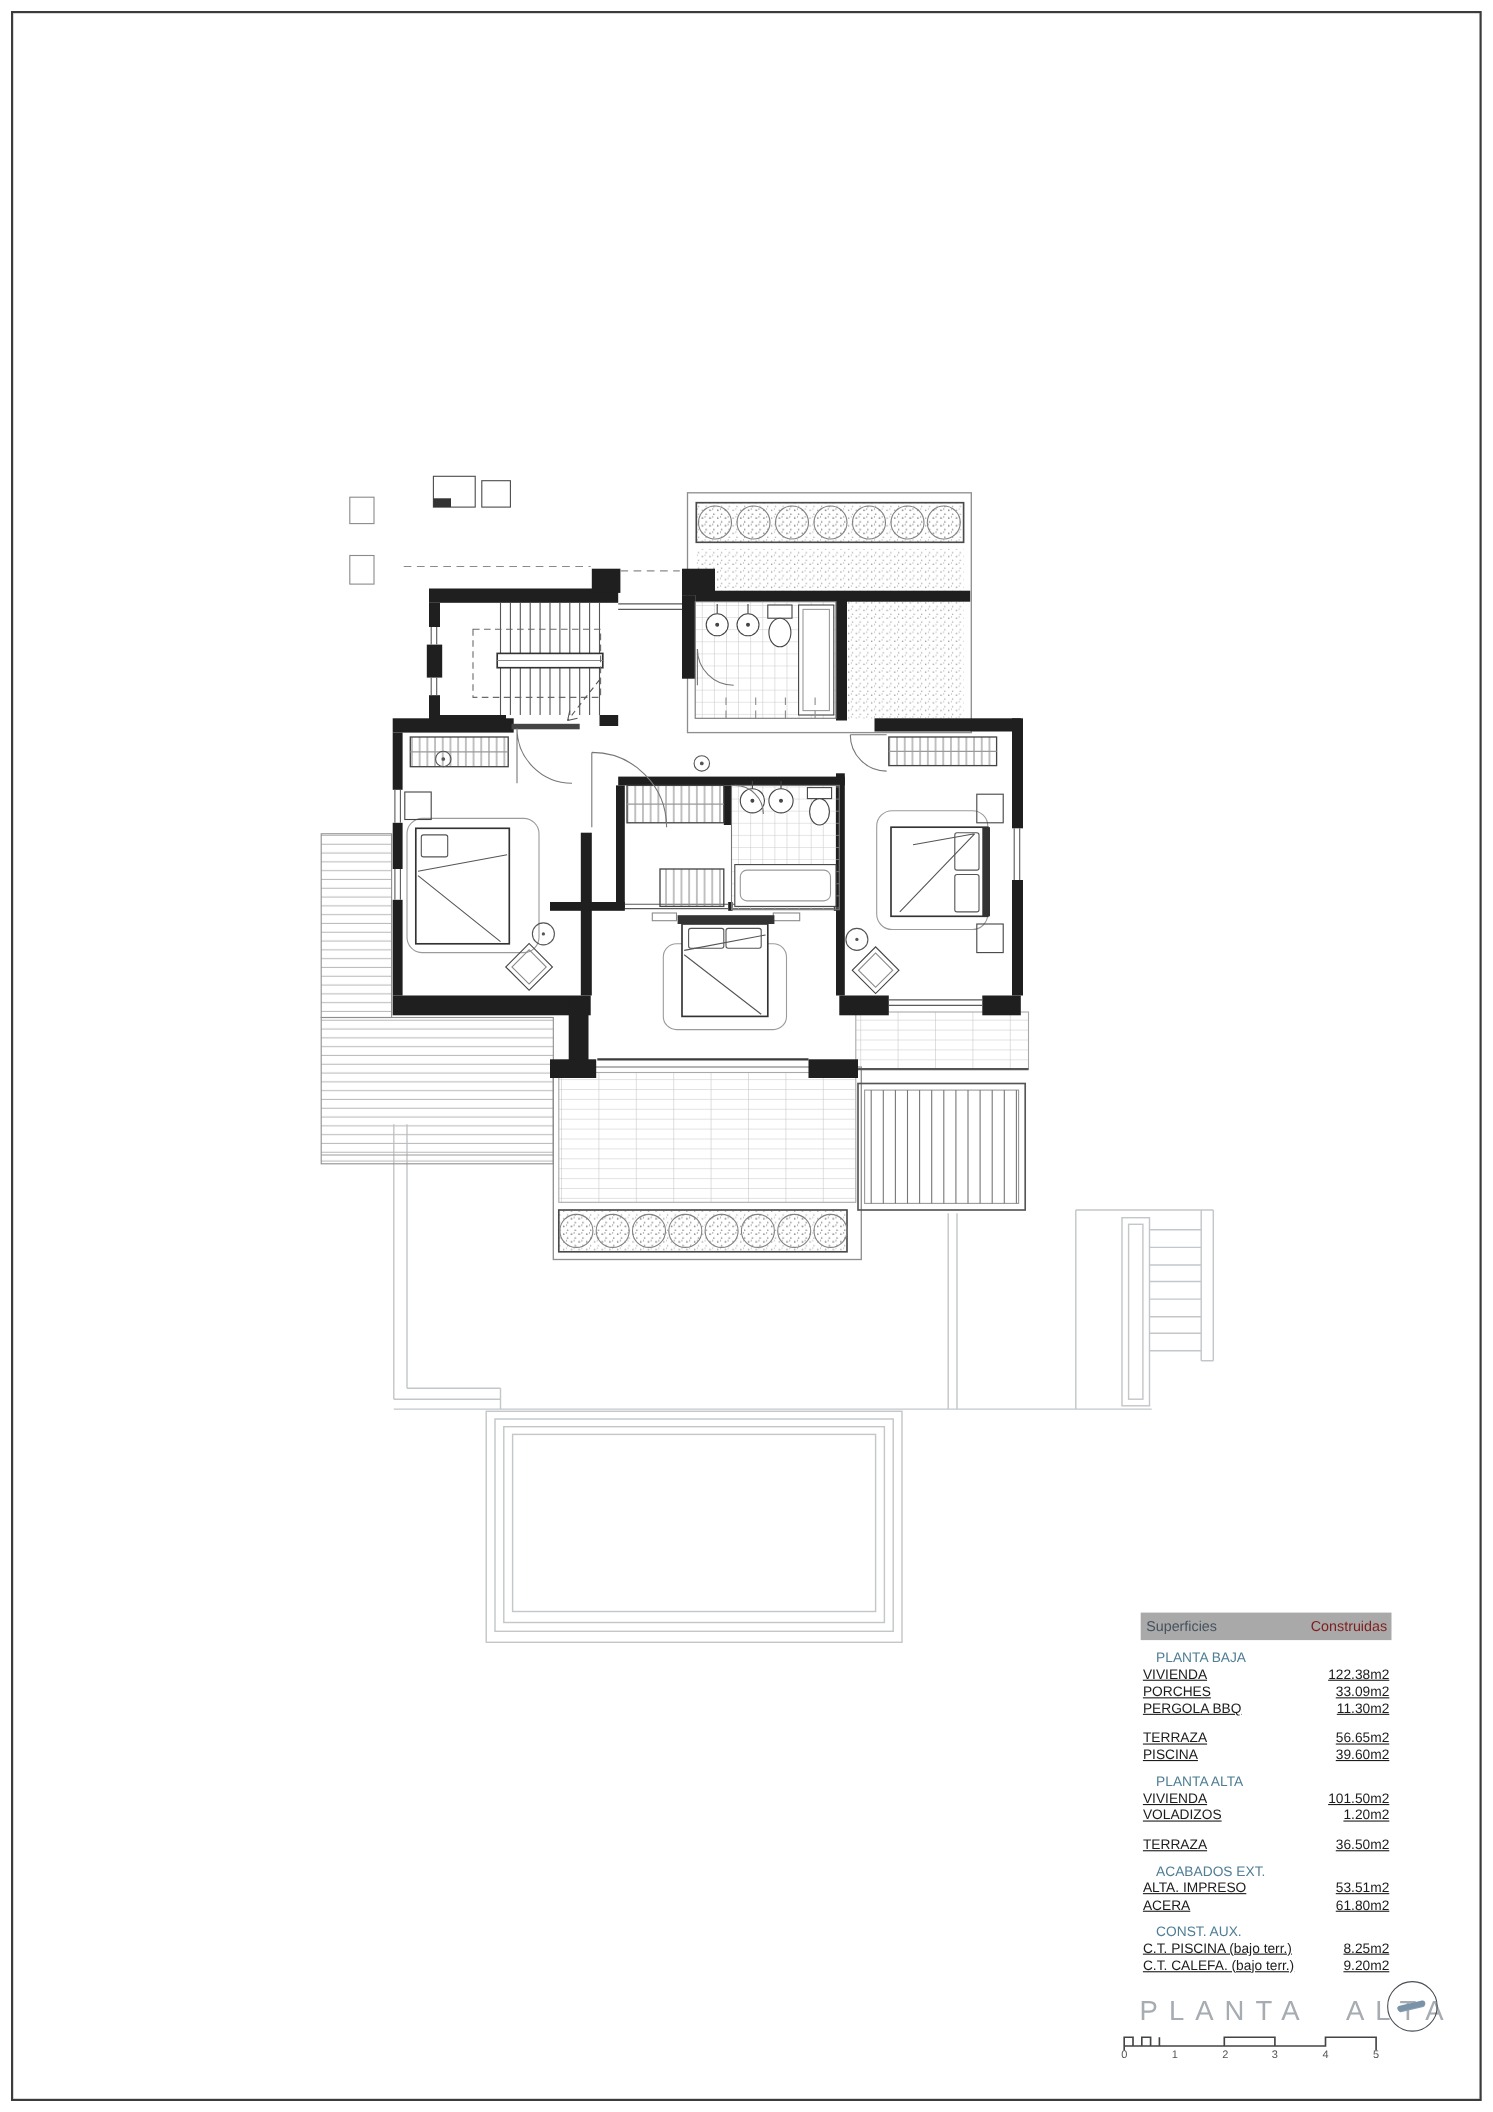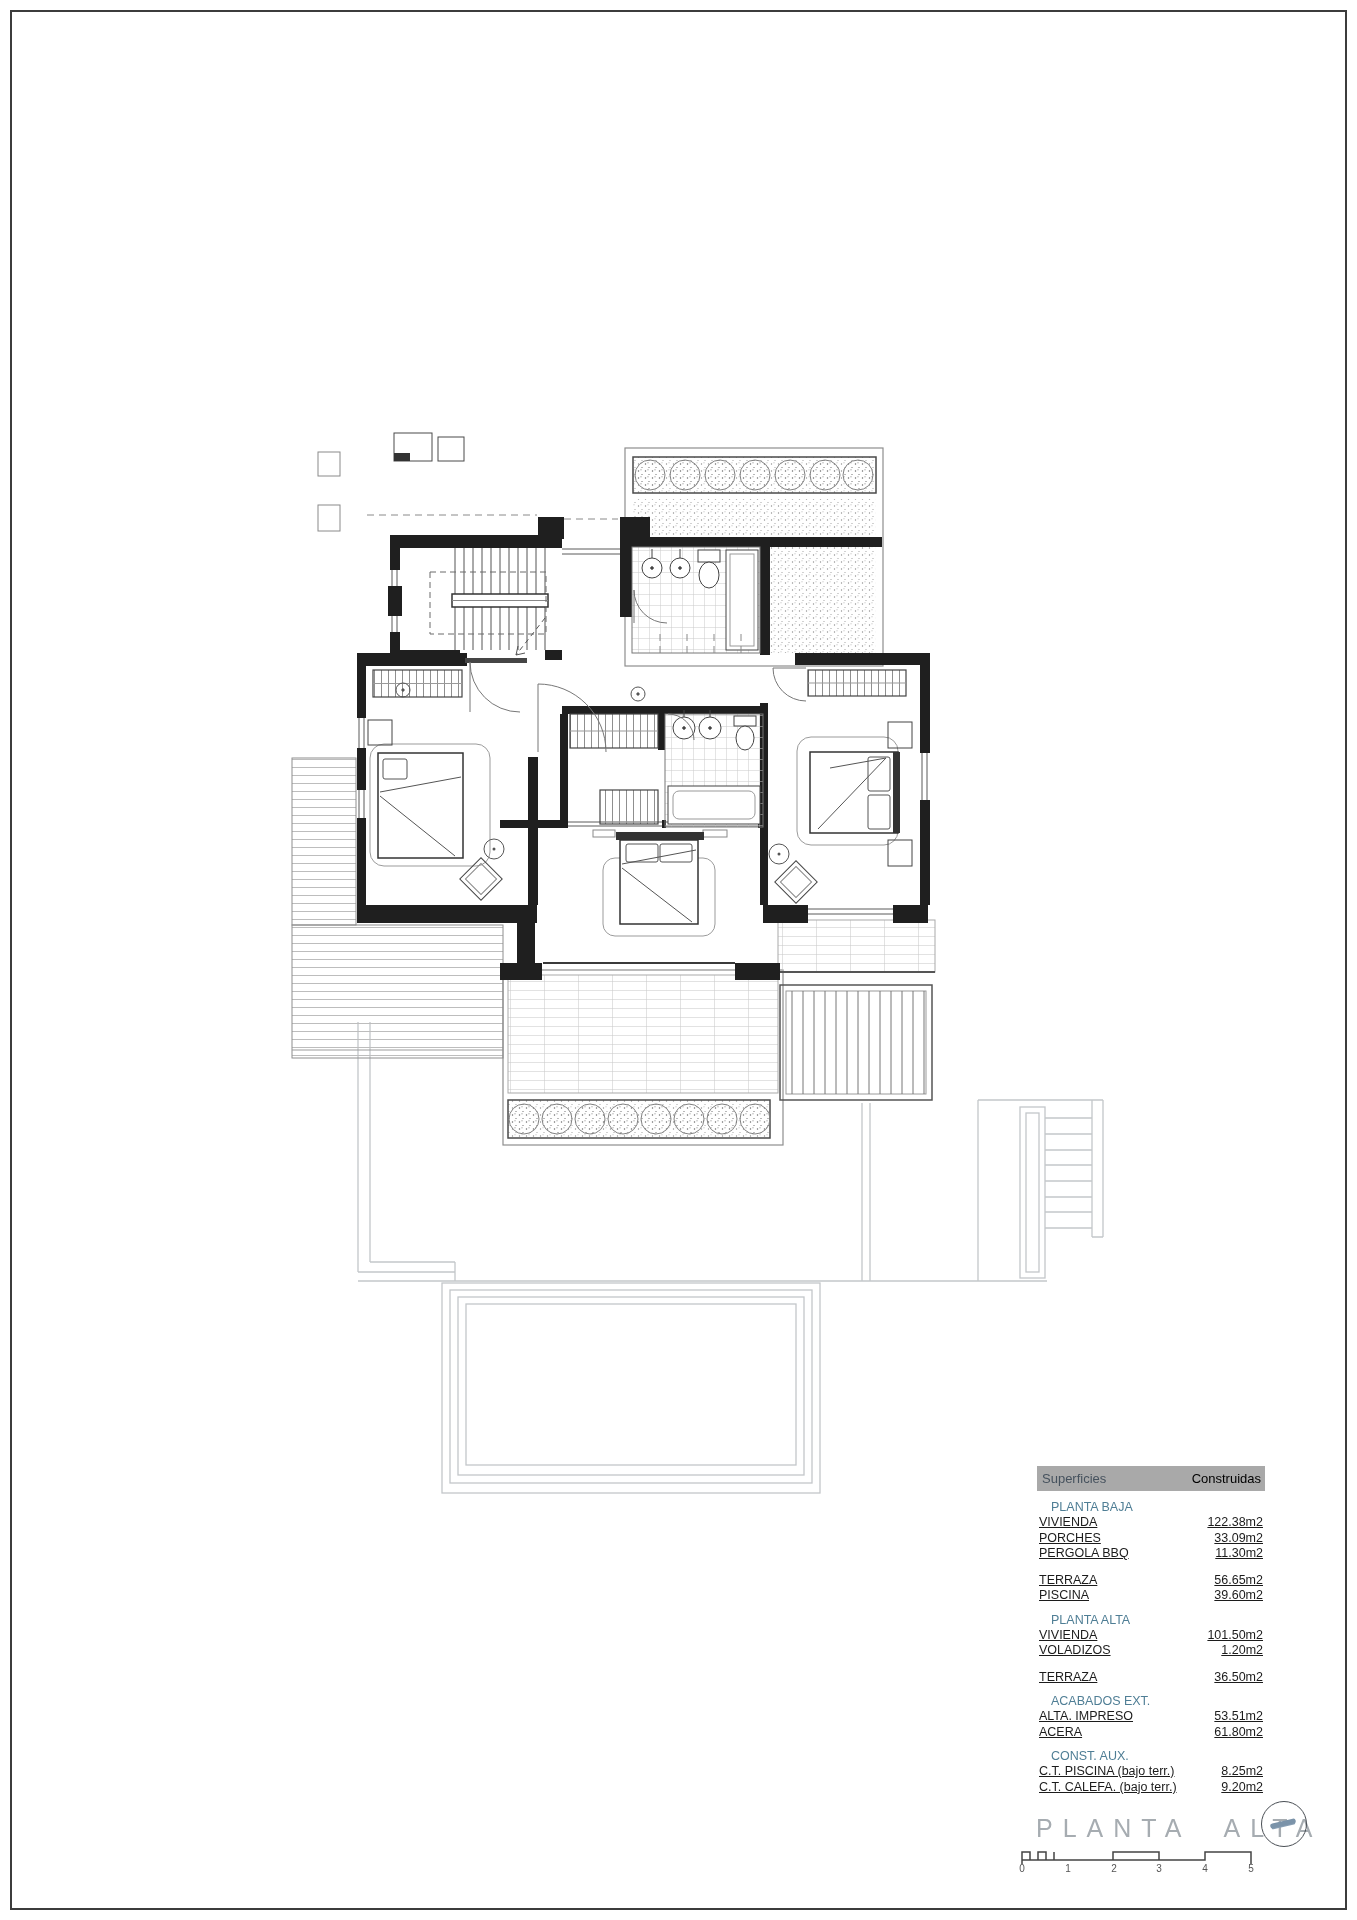--- a/index.html
+++ b/index.html
@@ -6,21 +6,21 @@
   body{font-family:"Liberation Sans", sans-serif;}
   #page{position:relative;width:1357px;height:1920px;background:#ffffff;overflow:hidden;}
   #frame{position:absolute;left:10px;top:10px;width:1333px;height:1896px;border:2px solid #3c3c3c;}
   #plan-svg{position:absolute;left:0;top:0;width:1357px;height:1920px;}
 
   
   #areas-table{position:absolute;left:1037px;top:1466px;width:228px;font-size:12.5px;color:#1c1c1c;}
   #areas-table .hdr{display:flex;justify-content:space-between;align-items:center;background:#a9a9a9;
     padding:5px 4px 5px 5px;font-size:13px;text-align:center;}
   #areas-table .hdr .c1{color:#46525e;}
-  #areas-table .hdr .c2{color:#000000;}
+  #areas-table .hdr .c2{color:#7f1d1d;}
   #areas-table .sec-title{color:#4f7e95;margin-top:9px;line-height:15px;padding-left:2px;margin-left:12px;}
   #areas-table .row{display:flex;justify-content:space-between;line-height:15.5px;padding:0 2px;text-decoration:underline;}
   #areas-table .gap{height:11px;}
 
   
   #plan-title{position:absolute;left:1036px;top:1814px;width:238px;font-size:25px;color:#a6acb1;
     letter-spacing:10px;word-spacing:18px;white-space:nowrap;}
   #stamp{position:absolute;left:1261px;top:1801px;width:44px;height:44px;border:1.5px solid #4a4f55;
     border-radius:50%;}
   #stamp .squiggle{position:absolute;left:8px;top:19px;width:26px;height:5px;background:#7b93a9;

